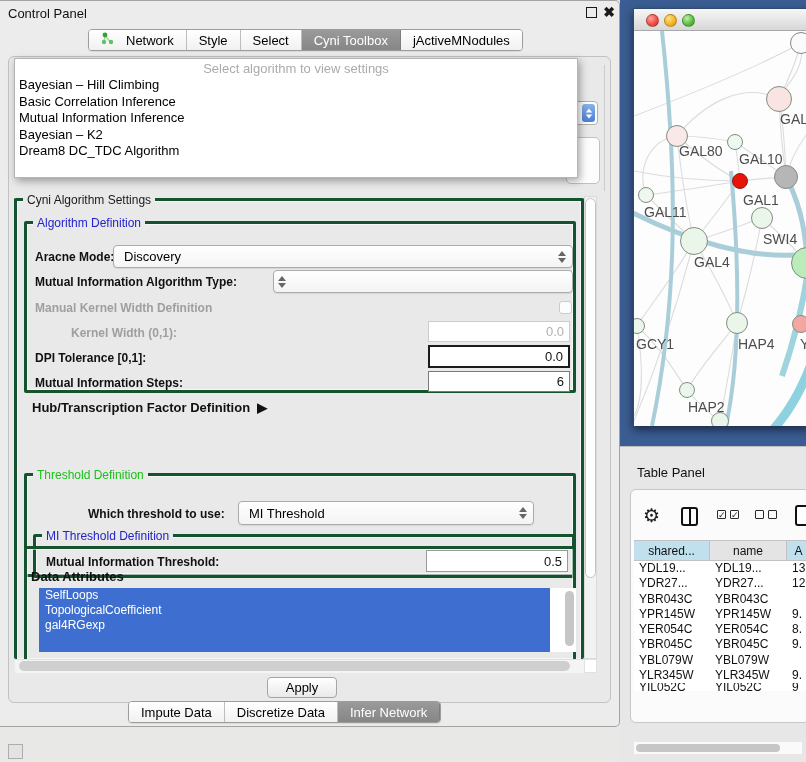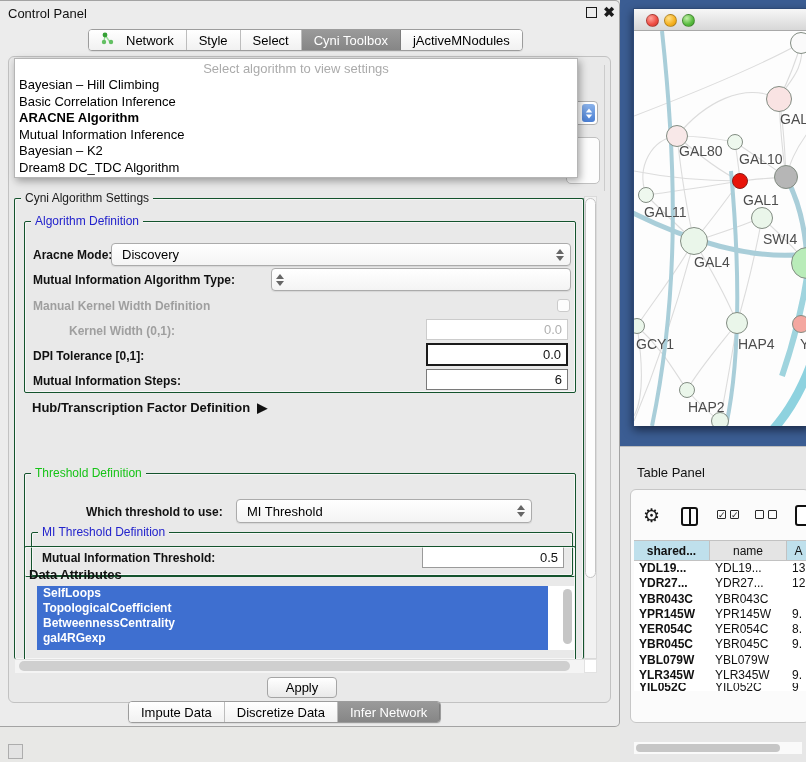--- a/index.html
+++ b/index.html
@@ -50,21 +50,21 @@
   .dropdown {
     left:14px; top:57px; width:564px; height:120px; background:#ffffff;
     border:1px solid #b5b5b5; box-shadow:2px 3px 8px rgba(0,0,0,.35);
     font-size:13px; padding-top:1px;
   }
   .dd-header { text-align:center; color:#ababab; height:17px; line-height:17px; }
   .dd-item { padding-left:4px; height:16.5px; line-height:16.5px; color:#000; }
   .dd-item.bold { font-weight:bold; }
 
   
-  .groupbox { position:absolute; border:1px solid #14532d; border-radius:2px;
+  .groupbox { position:absolute; border:3px solid #14532d; border-radius:2px;
     box-shadow:inset 0 0 0 1px rgba(255,255,255,.6);padding-left:10px; }
   .gb-title { position:absolute; top:-8px; left:6px; background:#e9e9e9; padding:0 4px;
     font-size:12px; line-height:14px; white-space:nowrap; }
   .t-black { color:#1a1a1a; }
   .t-blue  { color:#2222cc; }
   .t-green { color:#16c316; }
 
   .lbl { position:absolute; font-size:12px; font-weight:bold; color:#111; white-space:nowrap; }
   .lbl.dis { color:#9f9f9f; }
 
@@ -81,21 +81,21 @@
 
   .tfield { position:absolute; background:#fff; font-size:13px; text-align:right;
     padding:0 5px; display:flex; align-items:center; justify-content:flex-end; }
   .checkbox { position:absolute; width:13px; height:13px; background:#fdfdfd; border:1px solid #cbcbcb; border-radius:3px; }
 
   .twisty { font-size:11px; color:#111; }
 
   
   .attr-list { position:absolute; background:#ffffff; overflow:hidden; }
   .attr-sel { position:absolute; left:0; top:0; width:511px; height:100%; background:#3e6fd0; }
-  .attr-item { position:relative; height:15px; line-height:15px; font-size:12px; color:#fff; padding-left:6px; white-space:nowrap;font-weight:bold; }
+  .attr-item { position:relative; height:15px; line-height:15px; font-size:12px; color:#fff; padding-left:6px; white-space:nowrap; }
   .list-vthumb { position:absolute; right:2px; top:3px; width:9px; height:55px; background:#c6c6c6; border-radius:5px; }
 
   
   .vtrack { left:584px; top:195px; width:13px; height:463px; background:#f2f2f2; border:1px solid #dadada; }
   .vthumb { left:585px; top:197px; width:11px; height:380px; background:#fdfdfd; border:1px solid #c4c4c4; border-radius:6px; }
   .htrack { left:15px; top:658px; width:569px; height:14px; background:#f4f4f4; border-top:1px solid #e0e0e0; }
   .hthumb { left:19px; top:660px; width:551px; height:10px; background:#cfcfcf; border-radius:5px; }
   .scorner { left:584px; top:658px; width:13px; height:14px; background:#ffffff; border:1px solid #e2e2e2; }
 
   .apply-btn { left:267px; top:676px; width:70px; height:21px;
@@ -129,21 +129,21 @@
   .cb { position:absolute; width:9px; height:9px; border:1.5px solid #2a2a2a; border-radius:1px; font-size:9px; line-height:8px; color:#2a2a2a; text-align:center; }
   .doc-icon { left:164px; top:15px; width:18px; height:21px; border:2px solid #111; border-radius:3px; background:#fff; }
 
   .tbl { left:3px; top:50px; width:177px; height:160px; font-size:12px; }
   .tbl-head { display:flex; height:21px; border-top:1px solid #c2c2c2; border-bottom:1px solid #c2c2c2; }
   .th { display:flex; align-items:center; justify-content:center; border-right:1px solid #c2c2c2; overflow:hidden; }
   .th.hl { background:#bfe0ec; }
   .th.plain { background:#e4e4e4; }
   .tbl-row { display:flex; height:15.3px; line-height:15.3px; background:#fff; }
   .td { overflow:hidden; white-space:nowrap; padding-left:5px; }
-  .c1 { width:76px;font-weight:bold; } .c2 { width:77px; } .c3 { flex:1; }
+  .c1 { width:76px; } .c2 { width:77px; } .c3 { flex:1; }
   .tp-hscroll { left:3px; top:252px; width:168px; height:12px; background:#fafafa; }
   .tp-hthumb { position:absolute; left:2px; top:2px; width:144px; height:8px; background:#c6c6c6; border-radius:4px; }
 </style>
 </head>
 <body>
 
 <div class="abs cp-window">
 
   <div class="abs cp-titlebar">
     <span class="abs cp-title">Control Panel</span>
@@ -186,21 +186,20 @@
       <span class="tri-up"></span>
         <span class="tri-down"></span>
     </span>
   </div>
   <div class="abs frag-box"></div>
 
   <div class="abs dropdown">
     <div class="dd-header">Select algorithm to view settings</div>
     <div class="dd-item">Bayesian – Hill Climbing</div>
     <div class="dd-item">Basic Correlation Inference</div>
-    <div class="dd-item bold">ARACNE Algorithm</div>
     <div class="dd-item">Mutual Information Inference</div>
     <div class="dd-item">Bayesian – K2</div>
     <div class="dd-item">Dream8 DC_TDC Algorithm</div>
   </div>
 
   <div class="groupbox" style="left:14px;top:197px;width:570px;height:461px;border-bottom:none;">
     <span class="gb-title t-black">Cyni Algorithm Settings</span>
   </div>
 
   <div class="groupbox" style="left:24px;top:220px;width:552px;height:172px;">
@@ -268,21 +267,20 @@
     </div>
   </div>
 
   <div class="groupbox" style="left:24px;top:545px;width:552px;height:120px;border-bottom:none;">
     <span class="lbl" style="left:4px;top:20px;font-size:13px;">Data Attributes</span>
 
     <div class="attr-list" style="left:12px;top:39px;width:537px;height:64px;">
       <div class="attr-sel"></div>
       <div class="attr-item">SelfLoops</div>
       <div class="attr-item">TopologicalCoefficient</div>
-      <div class="attr-item">BetweennessCentrality</div>
       <div class="attr-item">gal4RGexp</div>
       <span class="list-vthumb"></span>
     </div>
   </div>
 
   <div class="abs vtrack"></div>
   <div class="abs vthumb"></div>
   <div class="abs htrack"></div>
   <div class="abs hthumb"></div>
   <div class="abs scorner"></div>

